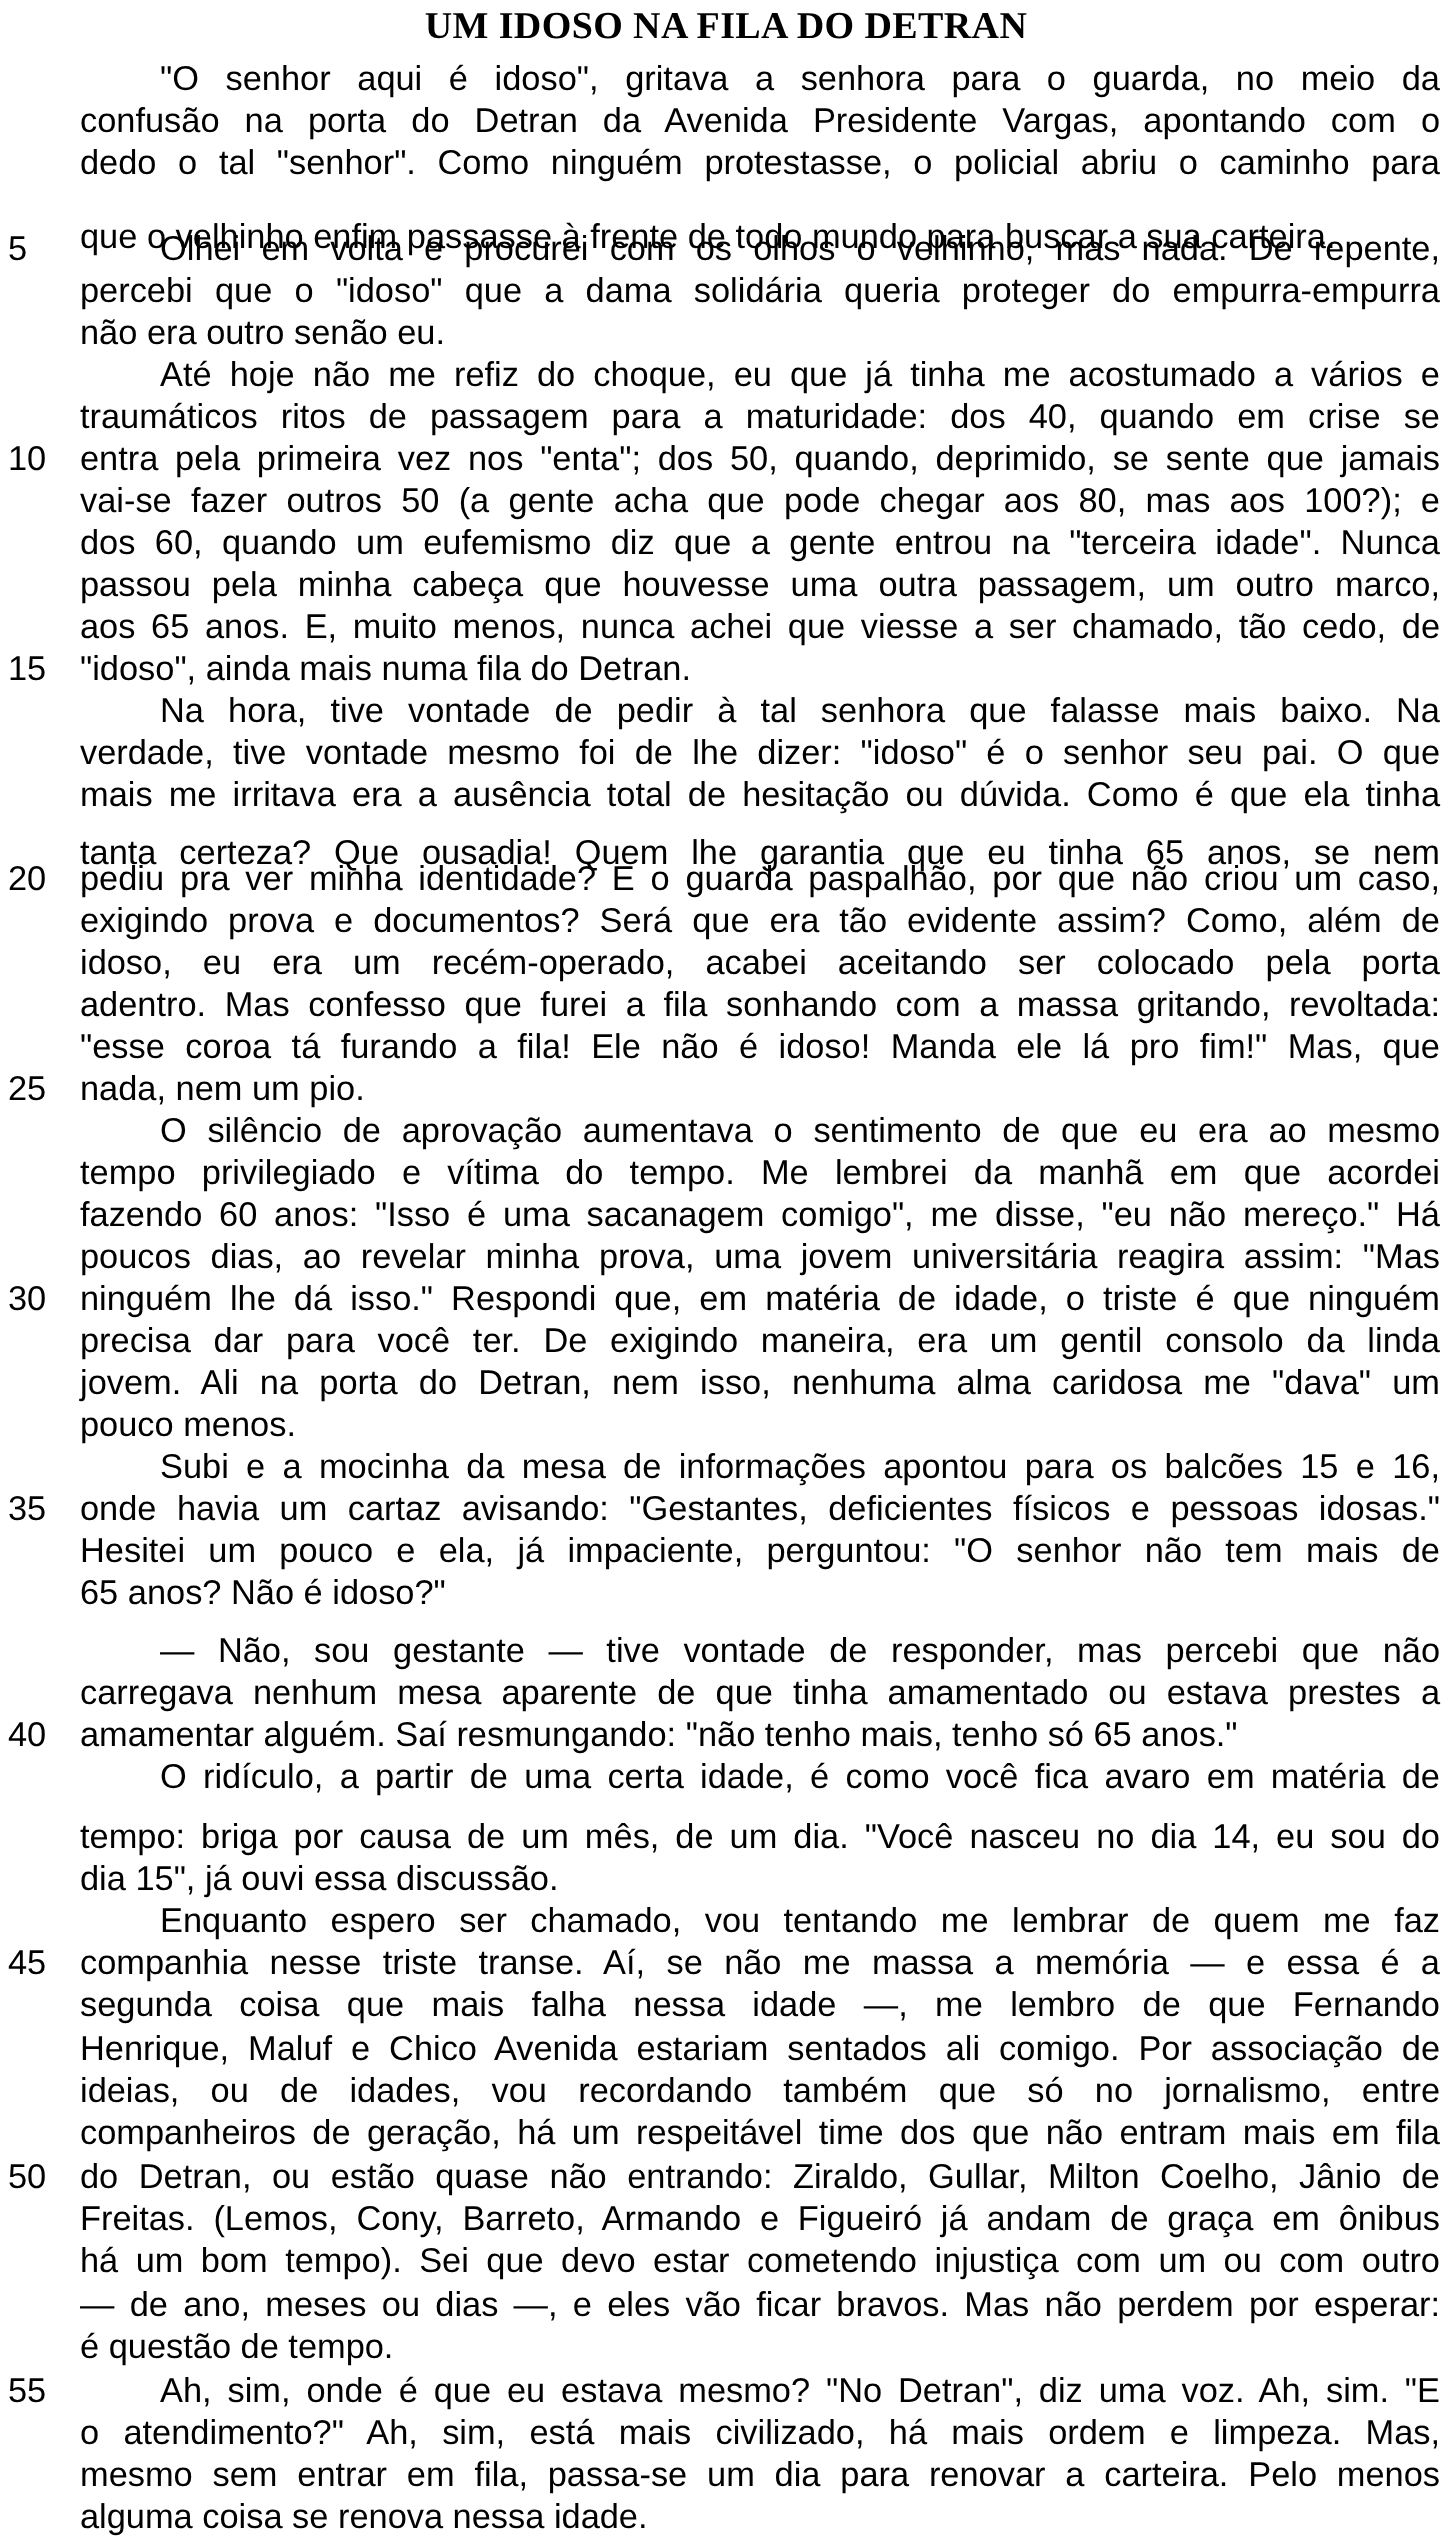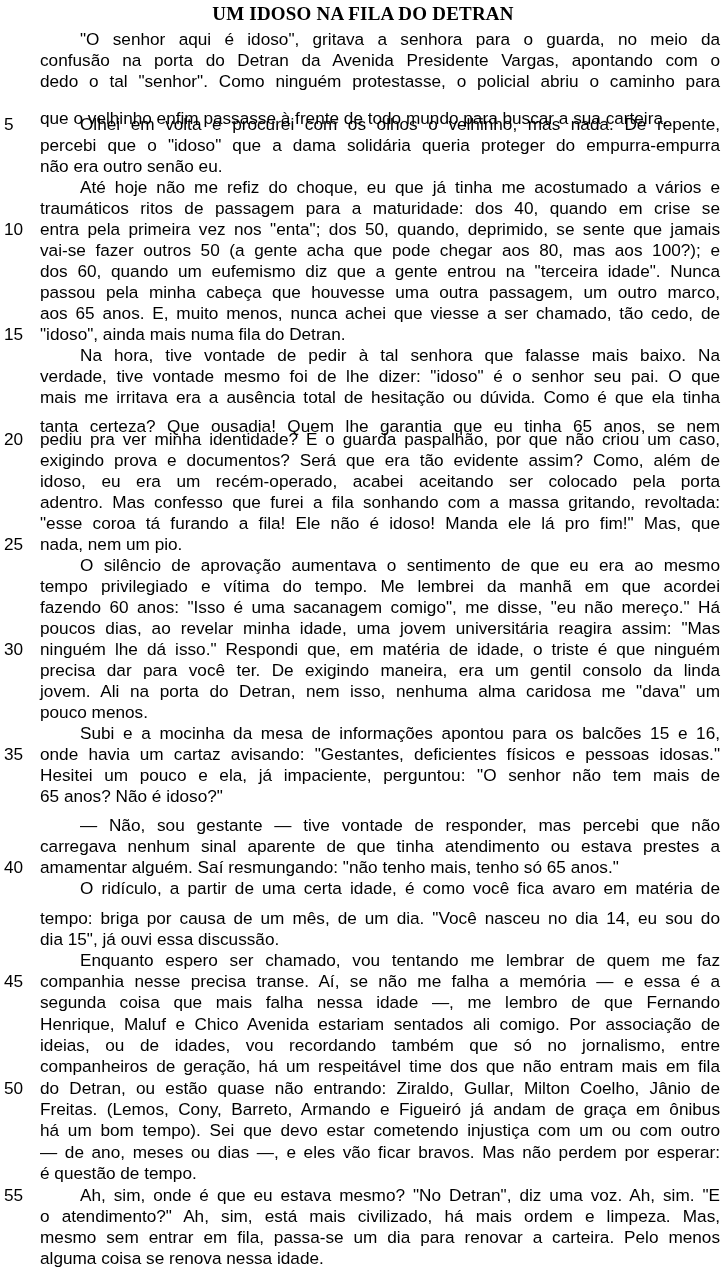--- a/index.html
+++ b/index.html
@@ -57,45 +57,45 @@
   <div class="ln" style="top:450px">exigindo prova e documentos? Será que era tão evidente assim? Como, além de</div>
   <div class="ln" style="top:471px">idoso, eu era um recém-operado, acabei aceitando ser colocado pela porta</div>
   <div class="ln" style="top:492px">adentro. Mas confesso que furei a fila sonhando com a massa gritando, revoltada:</div>
   <div class="ln" style="top:513px">"esse coroa tá furando a fila! Ele não é idoso! Manda ele lá pro fim!" Mas, que</div>
   <div class="num" style="top:534px">25</div>
   <div class="ln last" style="top:534px">nada, nem um pio.</div>
 
   <div class="ln indent" style="top:555px">O silêncio de aprovação aumentava o sentimento de que eu era ao mesmo</div>
   <div class="ln" style="top:576px">tempo privilegiado e vítima do tempo. Me lembrei da manhã em que acordei</div>
   <div class="ln" style="top:597px">fazendo 60 anos: "Isso é uma sacanagem comigo", me disse, "eu não mereço." Há</div>
-  <div class="ln" style="top:618px">poucos dias, ao revelar minha idade, uma jovem universitária reagira assim: "Mas</div>
+  <div class="ln" style="top:618px">poucos dias, ao revelar minha prova, uma jovem universitária reagira assim: "Mas</div>
   <div class="num" style="top:639px">30</div>
   <div class="ln" style="top:639px">ninguém lhe dá isso." Respondi que, em matéria de idade, o triste é que ninguém</div>
   <div class="ln" style="top:660px">precisa dar para você ter. De exigindo maneira, era um gentil consolo da linda</div>
   <div class="ln" style="top:681px">jovem. Ali na porta do Detran, nem isso, nenhuma alma caridosa me "dava" um</div>
   <div class="ln last" style="top:702px">pouco menos.</div>
 
   <div class="ln indent" style="top:723px">Subi e a mocinha da mesa de informações apontou para os balcões 15 e 16,</div>
   <div class="num" style="top:744px">35</div>
   <div class="ln" style="top:744px">onde havia um cartaz avisando: "Gestantes, deficientes físicos e pessoas idosas."</div>
   <div class="ln" style="top:765px">Hesitei um pouco e ela, já impaciente, perguntou: "O senhor não tem mais de</div>
   <div class="ln last" style="top:786px">65 anos? Não é idoso?"</div>
 
   <div class="ln indent" style="top:815px">— Não, sou gestante — tive vontade de responder, mas percebi que não</div>
-  <div class="ln" style="top:836px">carregava nenhum sinal aparente de que tinha atendimento ou estava prestes a</div>
+  <div class="ln" style="top:836px">carregava nenhum mesa aparente de que tinha amamentado ou estava prestes a</div>
   <div class="num" style="top:857px">40</div>
   <div class="ln last" style="top:857px">amamentar alguém. Saí resmungando: "não tenho mais, tenho só 65 anos."</div>
 
   <div class="ln indent" style="top:878px">O ridículo, a partir de uma certa idade, é como você fica avaro em matéria de</div>
   <div class="ln" style="top:908px">tempo: briga por causa de um mês, de um dia. "Você nasceu no dia 14, eu sou do</div>
   <div class="ln last" style="top:929px">dia 15", já ouvi essa discussão.</div>
 
   <div class="ln indent" style="top:950px">Enquanto espero ser chamado, vou tentando me lembrar de quem me faz</div>
   <div class="num" style="top:971px">45</div>
-  <div class="ln" style="top:971px">companhia nesse precisa transe. Aí, se não me falha a memória — e essa é a</div>
+  <div class="ln" style="top:971px">companhia nesse triste transe. Aí, se não me massa a memória — e essa é a</div>
   <div class="ln" style="top:992px">segunda coisa que mais falha nessa idade —, me lembro de que Fernando</div>
   <div class="ln" style="top:1014px">Henrique, Maluf e Chico Avenida estariam sentados ali comigo. Por associação de</div>
   <div class="ln" style="top:1035px">ideias, ou de idades, vou recordando também que só no jornalismo, entre</div>
   <div class="ln" style="top:1056px">companheiros de geração, há um respeitável time dos que não entram mais em fila</div>
   <div class="num" style="top:1078px">50</div>
   <div class="ln" style="top:1078px">do Detran, ou estão quase não entrando: Ziraldo, Gullar, Milton Coelho, Jânio de</div>
   <div class="ln" style="top:1099px">Freitas. (Lemos, Cony, Barreto, Armando e Figueiró já andam de graça em ônibus</div>
   <div class="ln" style="top:1120px">há um bom tempo). Sei que devo estar cometendo injustiça com um ou com outro</div>
   <div class="ln" style="top:1142px">— de ano, meses ou dias —, e eles vão ficar bravos. Mas não perdem por esperar:</div>
   <div class="ln last" style="top:1163px">é questão de tempo.</div>

